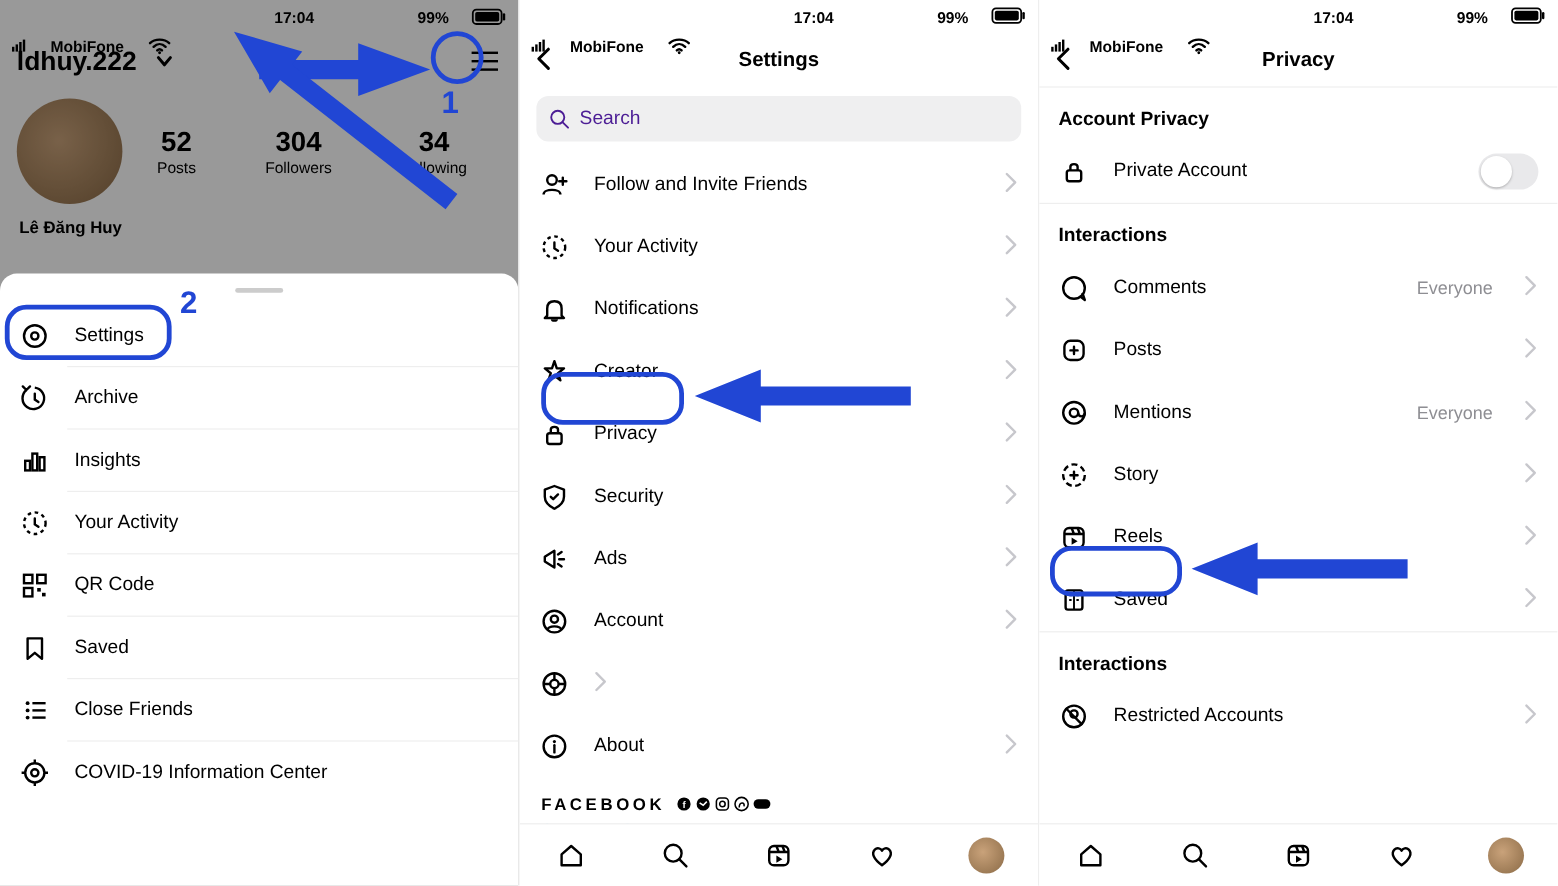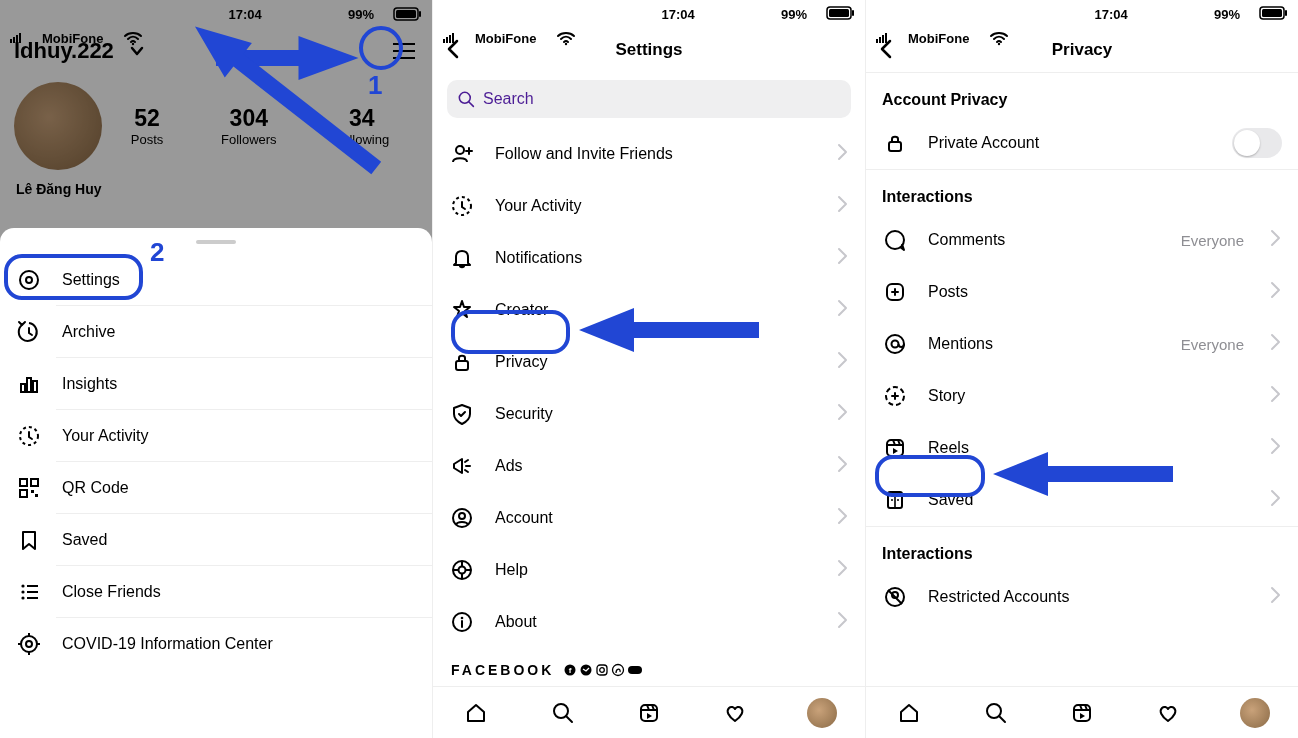--- a/index.html
+++ b/index.html
@@ -499,21 +499,20 @@
         <span class="chev"><svg width="12" height="18">
             <use href="#i-chev"></use>
           </svg></span>
       </div>
   <div class="row">
         <span class="ic">
           <svg width="24" height="24">
             <use href="#i-help"></use>
           </svg>
         </span>
-        <span class="txt">Help</span>
         <span class="chev"><svg width="12" height="18">
             <use href="#i-chev"></use>
           </svg></span>
       </div>
   <div class="row">
         <span class="ic">
           <svg width="24" height="24">
             <use href="#i-info"></use>
           </svg>
         </span>

